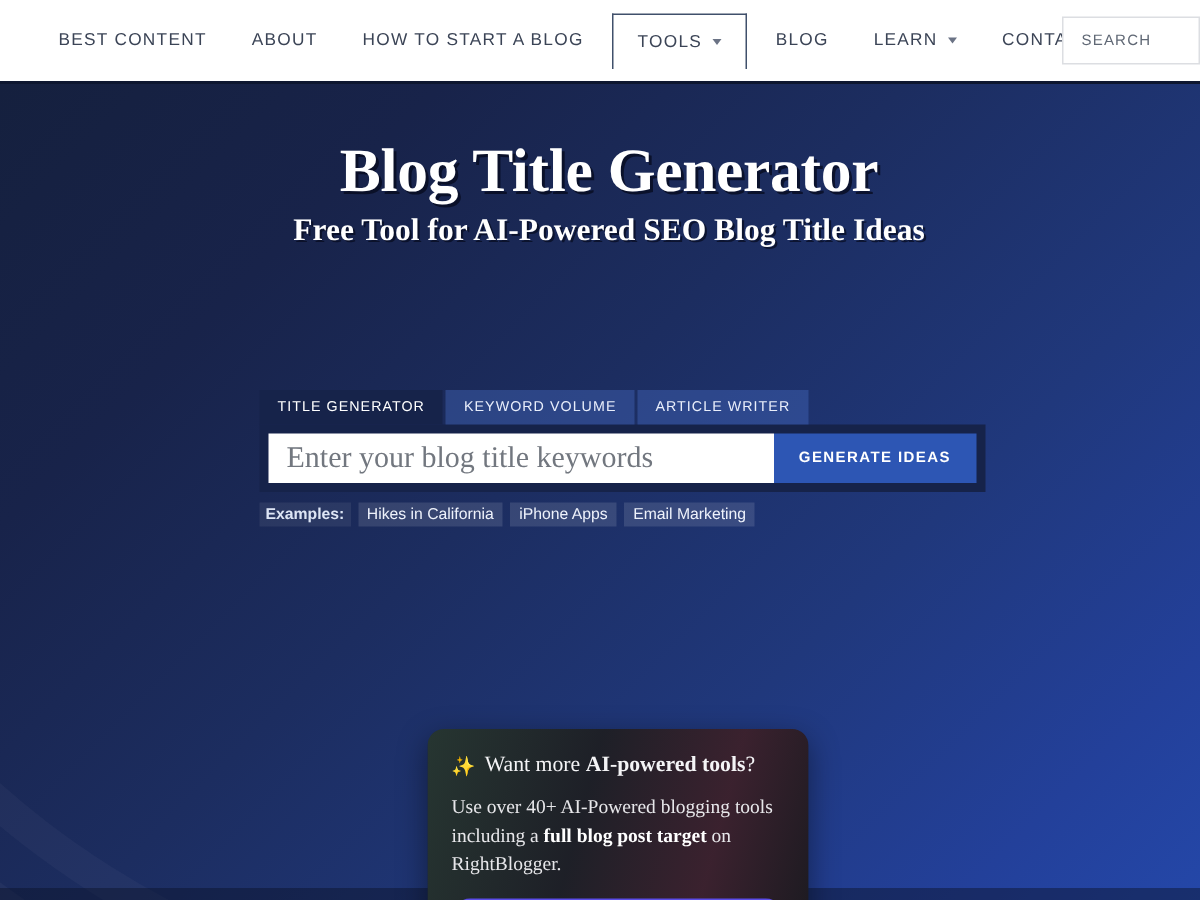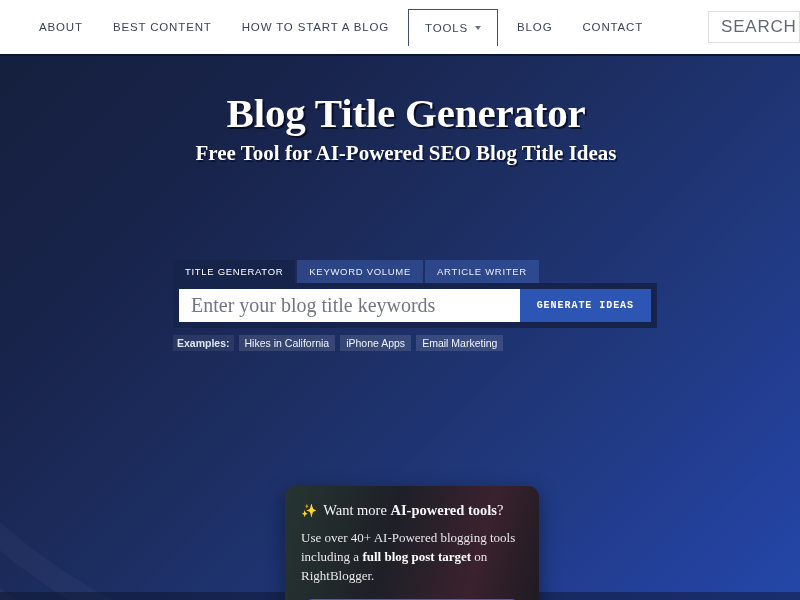--- a/index.html
+++ b/index.html
@@ -72,21 +72,21 @@
     position: absolute;
     right: 0;
     top: 11px;
     width: 92px;
     height: 32px;
     border: 1px solid #dcdee2;
     background: #fff;
     display: flex;
     align-items: center;
     padding-left: 12px;
-    font-size: 17px;
+    font-size: 10px;
     letter-spacing: 0.8px;
     color: #606875;
     text-transform: uppercase;
   }
 
   
   .hero {
     position: relative;
     width: 800px;
     height: 546px;
@@ -209,21 +209,21 @@
     font-size: 20px;
     color: #5e636c;
     padding: 0 12px;
   }
   .kw-input::placeholder { color: #72777f; opacity: 1; }
 
   .gen-btn {
     background: #2d56b4;
     border: none;
     color: #ffffff;
-    font-family: Liberation Mono, monospace;
+    font-family: Liberation Sans, sans-serif;
     font-size: 10px;
     font-weight: bold;
     letter-spacing: 0.95px;
     text-transform: uppercase;
     padding: 0 17px;
     cursor: pointer;
     white-space: nowrap;
   }
 
   .examples {
@@ -302,40 +302,44 @@
     cursor: pointer;
   }
 </style>
 </head>
 <body>
 
 <div class="navbar">
   <div class="nav-links">
 
     <div class="nav-item">
+      <span>Best Content</span>
+    </div>
+
+    <div class="nav-item">
       <span>About</span>
-    </div>
-
-    <div class="nav-item">
-      <span>Best Content</span>
     </div>
 
     <div class="nav-item">
       <span>How to Start a Blog</span>
     </div>
 
     <div class="nav-item has-caret active">
       <span>Tools</span>
       <span class="caret"></span>
     </div>
 
     <div class="nav-item">
       <span>Blog</span>
     </div>
 
+    <div class="nav-item has-caret">
+      <span>Learn</span>
+      <span class="caret"></span>
+    </div>
 
     <div class="nav-item">
       <span>Contact</span>
     </div>
 
   </div>
 
   <div class="nav-search">
     <span>Search</span>
   </div>

